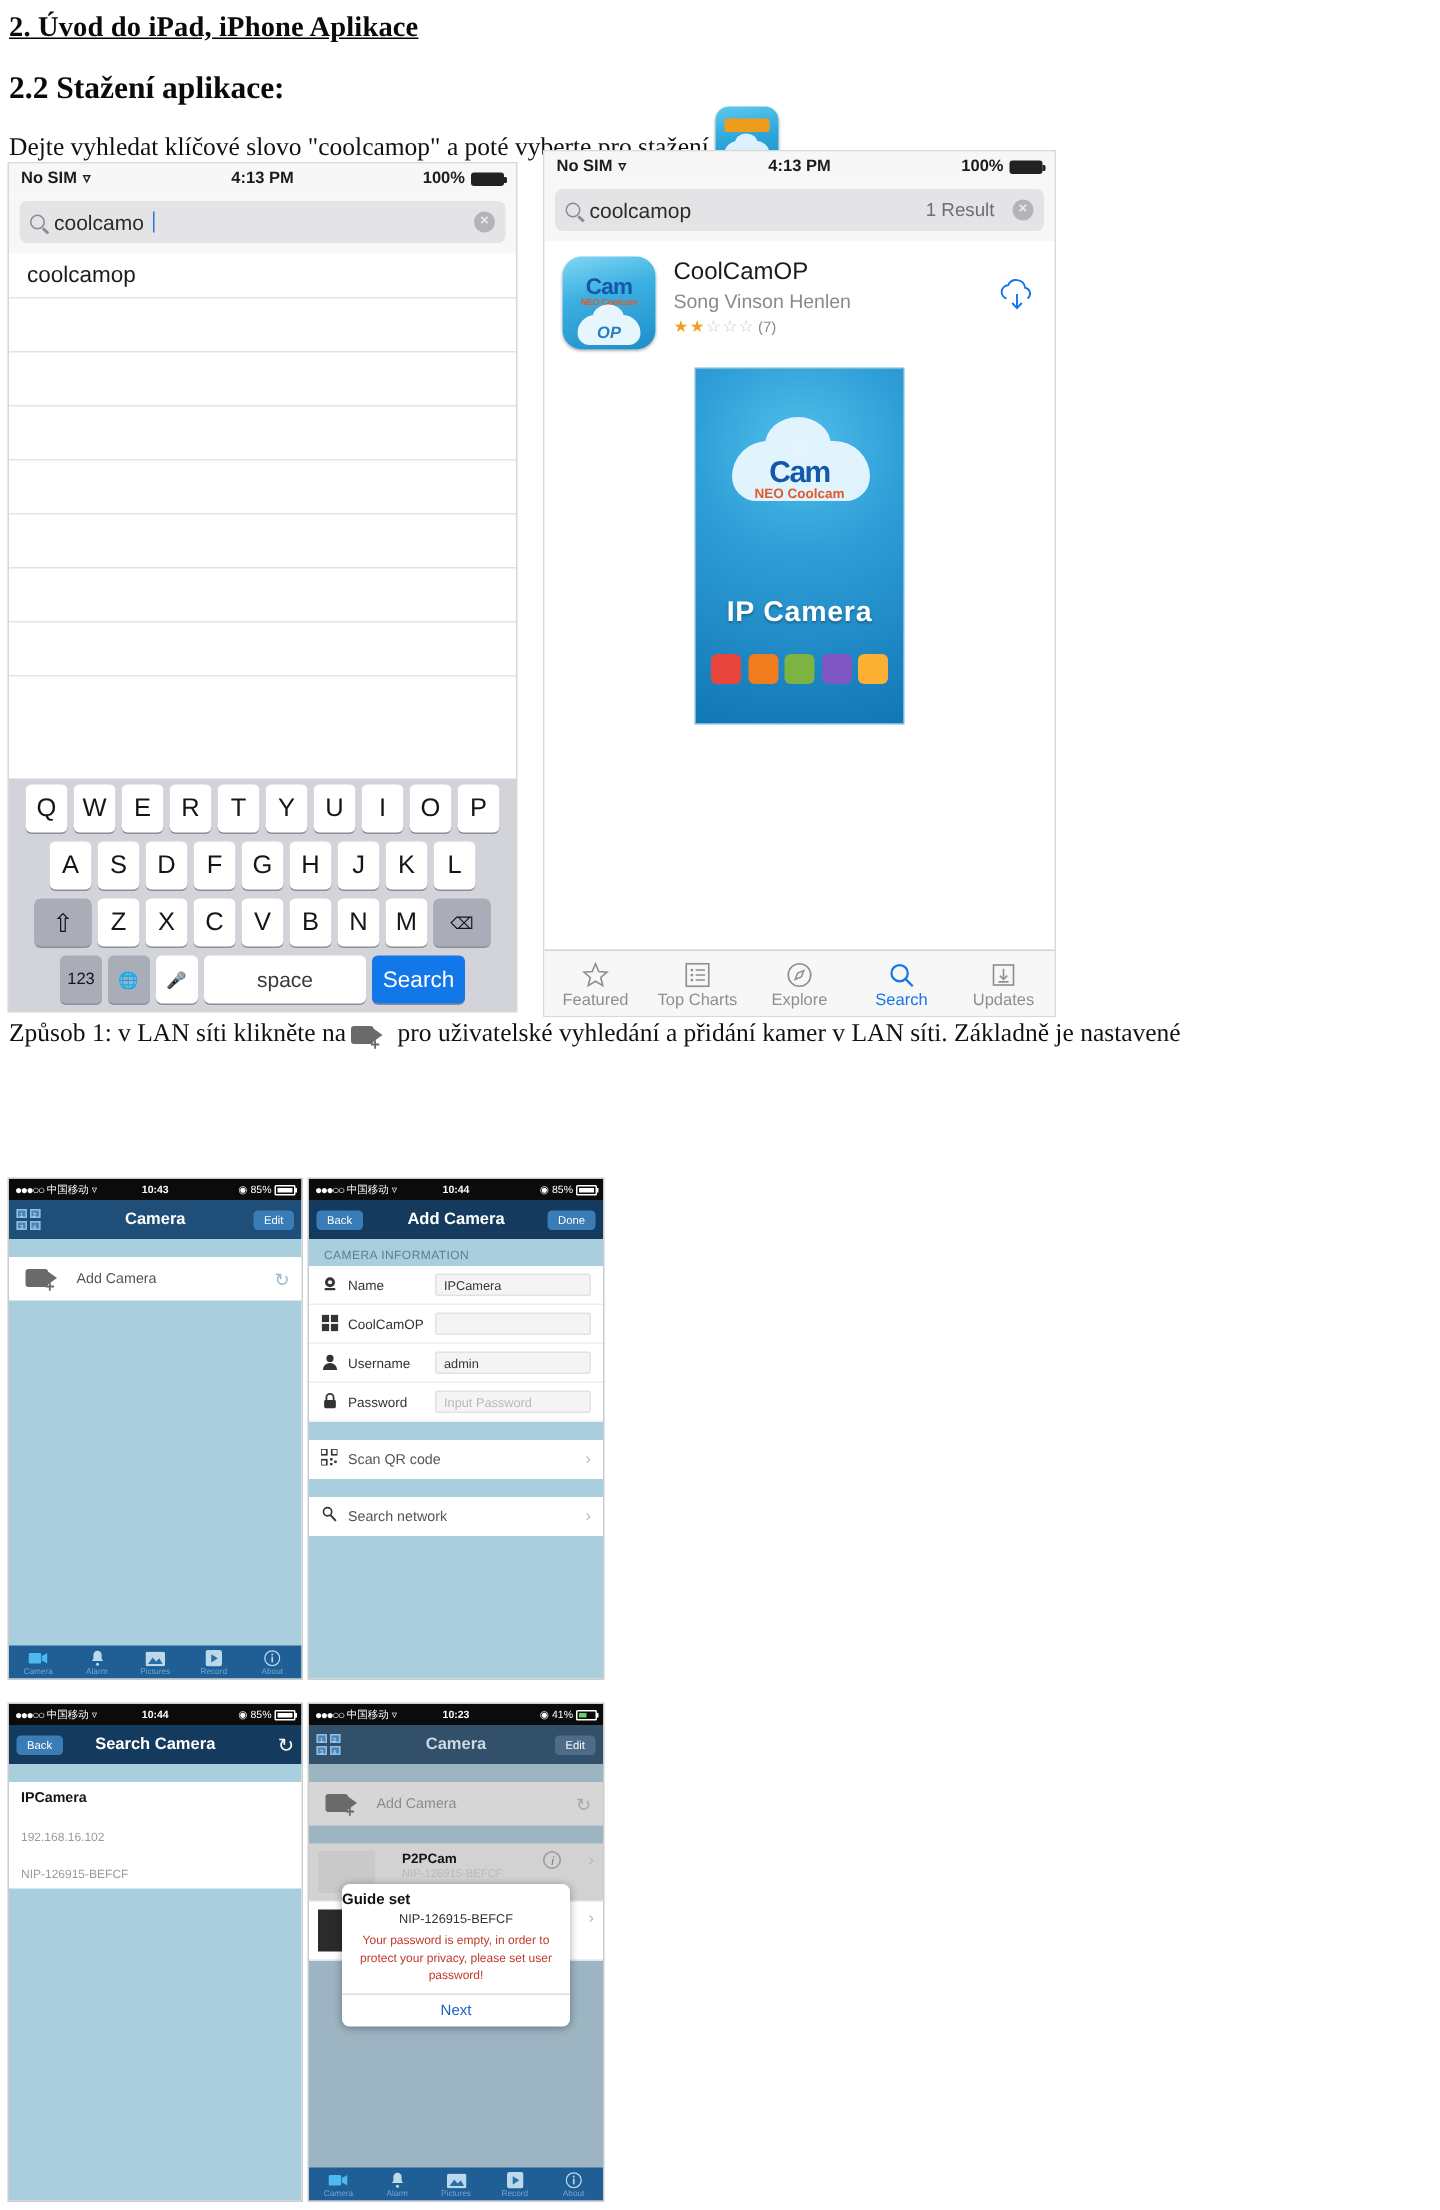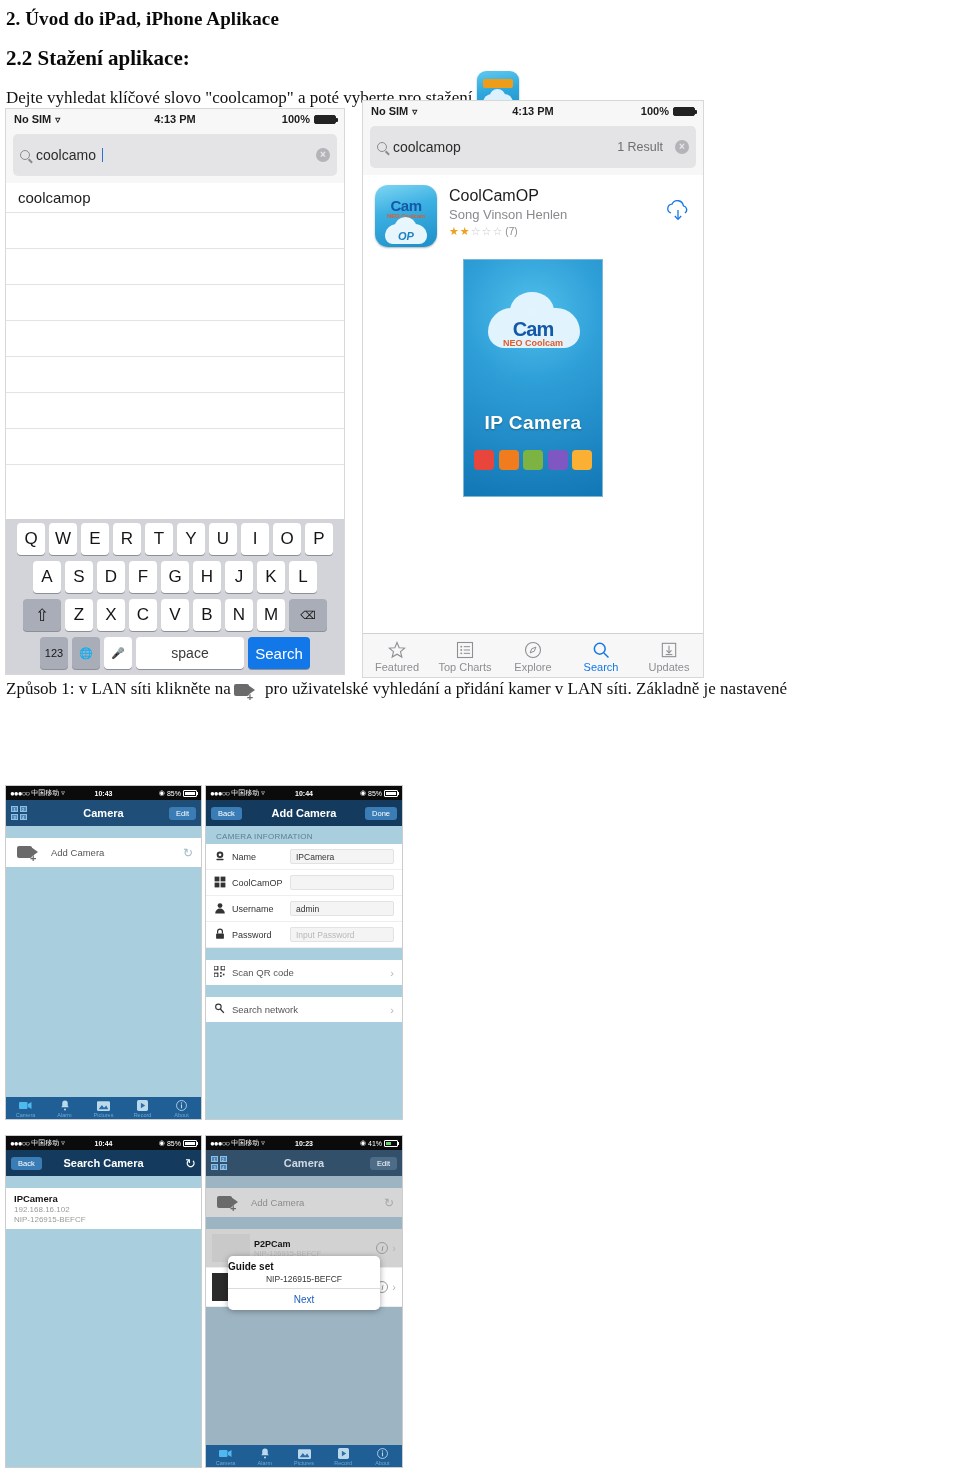--- a/index.html
+++ b/index.html
@@ -17,21 +17,21 @@
     font-family: "Liberation Serif", serif;
     font-weight: bold; font-size: 19px; color: #0a0a0a;
     letter-spacing: 0.1px;
   }
   .h-sub {
     font-weight: bold; font-size: 21px; color: #0a0a0a;
   }
   .body-line {
     font-size: 17px; color: #111; line-height: 1.32;
   }
-  .row-top { padding: 8px 6px 0 6px; }
+  .row-top { padding: 8px 6px 0 6px; text-decoration: underline; }
   .row-sub { padding: 16px 6px 0 6px; }
 
   .inline-appicon {
     display: inline-block; vertical-align: -10px;
     width: 42px; height: 42px; border-radius: 9px;
     background: linear-gradient(170deg,#5fc9ee 0%,#2fa8dd 45%,#1e8fc8 100%);
     box-shadow: 0 1px 2px rgba(0,0,0,.35);
     position: relative; margin: 0 4px;
     overflow: hidden;
   }
@@ -89,21 +89,21 @@
     position: relative; background: #222;
   }
   .batt:after {
     content:""; position:absolute; right:-3px; top:2px;
     width:2px; height:4px; background:#222; border-radius:0 1px 1px 0;
   }
 
   
   .srch-wrap { background:#f7f7f7; padding: 5px 7px 7px 7px; }
   .srch-field {
-    background:#e4e4e6; border-radius:5px; height:42px;
+    background:#e4e4e6; border-radius:5px; height:28px;
     display:flex; align-items:center; padding: 0 7px; gap:6px;
     font-size:14px; color:#2b2b2b;
   }
   .mag { width:10px; height:10px; border:1.6px solid #8b8b90; border-radius:50%;
          position:relative; flex:none; }
   .mag:after { content:""; position:absolute; right:-4px; bottom:-3px; width:5px; height:1.6px;
                background:#8b8b90; transform:rotate(45deg); }
   .caret { width:1.5px; height:14px; background:#2a72d6; display:inline-block; }
   .clear-x {
     width:14px; height:14px; border-radius:50%; background:#b3b3b8; color:#e9e9ec;
@@ -240,25 +240,25 @@
   .form-input.ph { color:#b9b9b9; }
 
   .app-tabbar {
     display:flex; background:#1f5f96; padding:2px 0 1px 0;
   }
   .app-tab { flex:1; text-align:center; color:#6fa8d0; font-size:5.5px; }
   .app-tab .ai { height:13px; display:flex; align-items:center; justify-content:center; }
 
   .cam-item { background:#fff; padding:5px 8px; }
   .cam-item .nm { font-size:9.5px; font-weight:bold; color:#141414; }
-  .cam-item .sub { font-size:8px; color:#9a9a9a; margin-top:1px; }
+  .cam-item .sub { font-size:8px; color:#9a9a9a; margin-top:16px; }
 
   .cam-list-row {
     display:flex; background:#fff; border-bottom:1px solid #ededed;
-    padding:5px 6px; gap:4px; align-items:center;
+    padding:5px 6px; gap:18px; 
   }
   .cam-thumb { width:38px; height:28px; background:#2b2b2b; flex:none; }
   .cam-thumb.gray { background:#c9c9c9; }
   .cam-info { flex:1; }
   .cam-info .nm { font-size:9px; font-weight:bold; color:#141414; }
   .cam-info .st { font-size:7.5px; color:#9a9a9a; }
   .cam-info .uid { font-size:7.5px; color:#b9b9b9; }
   .info-i { width:12px;height:12px;border:1px solid #9a9a9a;border-radius:50%;
             font-size:8px;color:#7a7a7a;text-align:center;line-height:11px; font-style:italic;}
 
@@ -776,20 +776,21 @@
         <div class="uid">NIP-094045-AAGEA</div>
       </div>
       <div class="info-i">i</div>
       <span class="chev">›</span>
     </div>
   </div>
 
   <div class="guide-dialog">
     <div class="gd-title">Guide set</div>
     <div class="gd-uid">NIP-126915-BEFCF</div>
+    <div class="gd-msg">Your password is empty, in order to protect your privacy, please set user password!</div>
     <div class="gd-next">Next</div>
   </div>
 
   <div class="app-tabbar" style="position:absolute;left:0;right:0;bottom:0;">
     <div class="app-tab">
       <div class="ai">
         <svg width="13" height="9" viewBox="0 0 26 18">
             <rect x="0" y="2" width="17" height="14" rx="2" fill="#4fb8ef"></rect>
             <polygon points="18,6 25,2 25,16 18,12" fill="#4fb8ef"></polygon>
           </svg>

